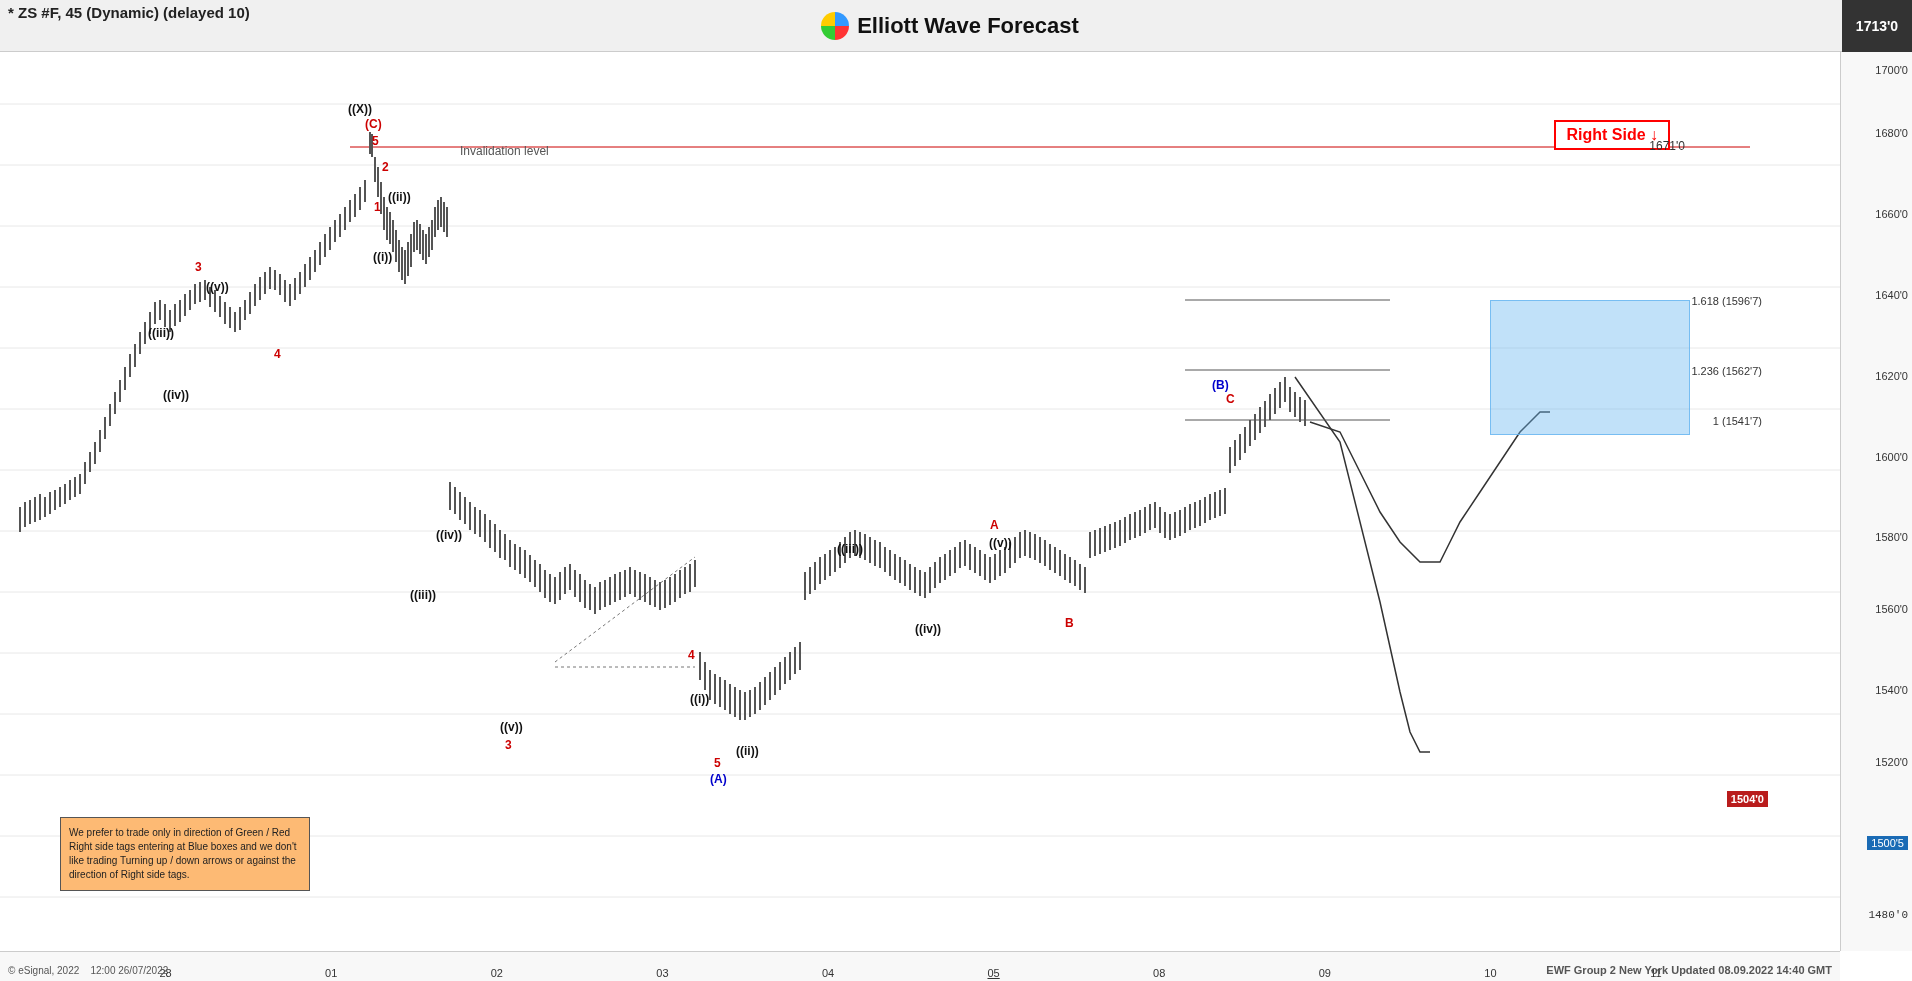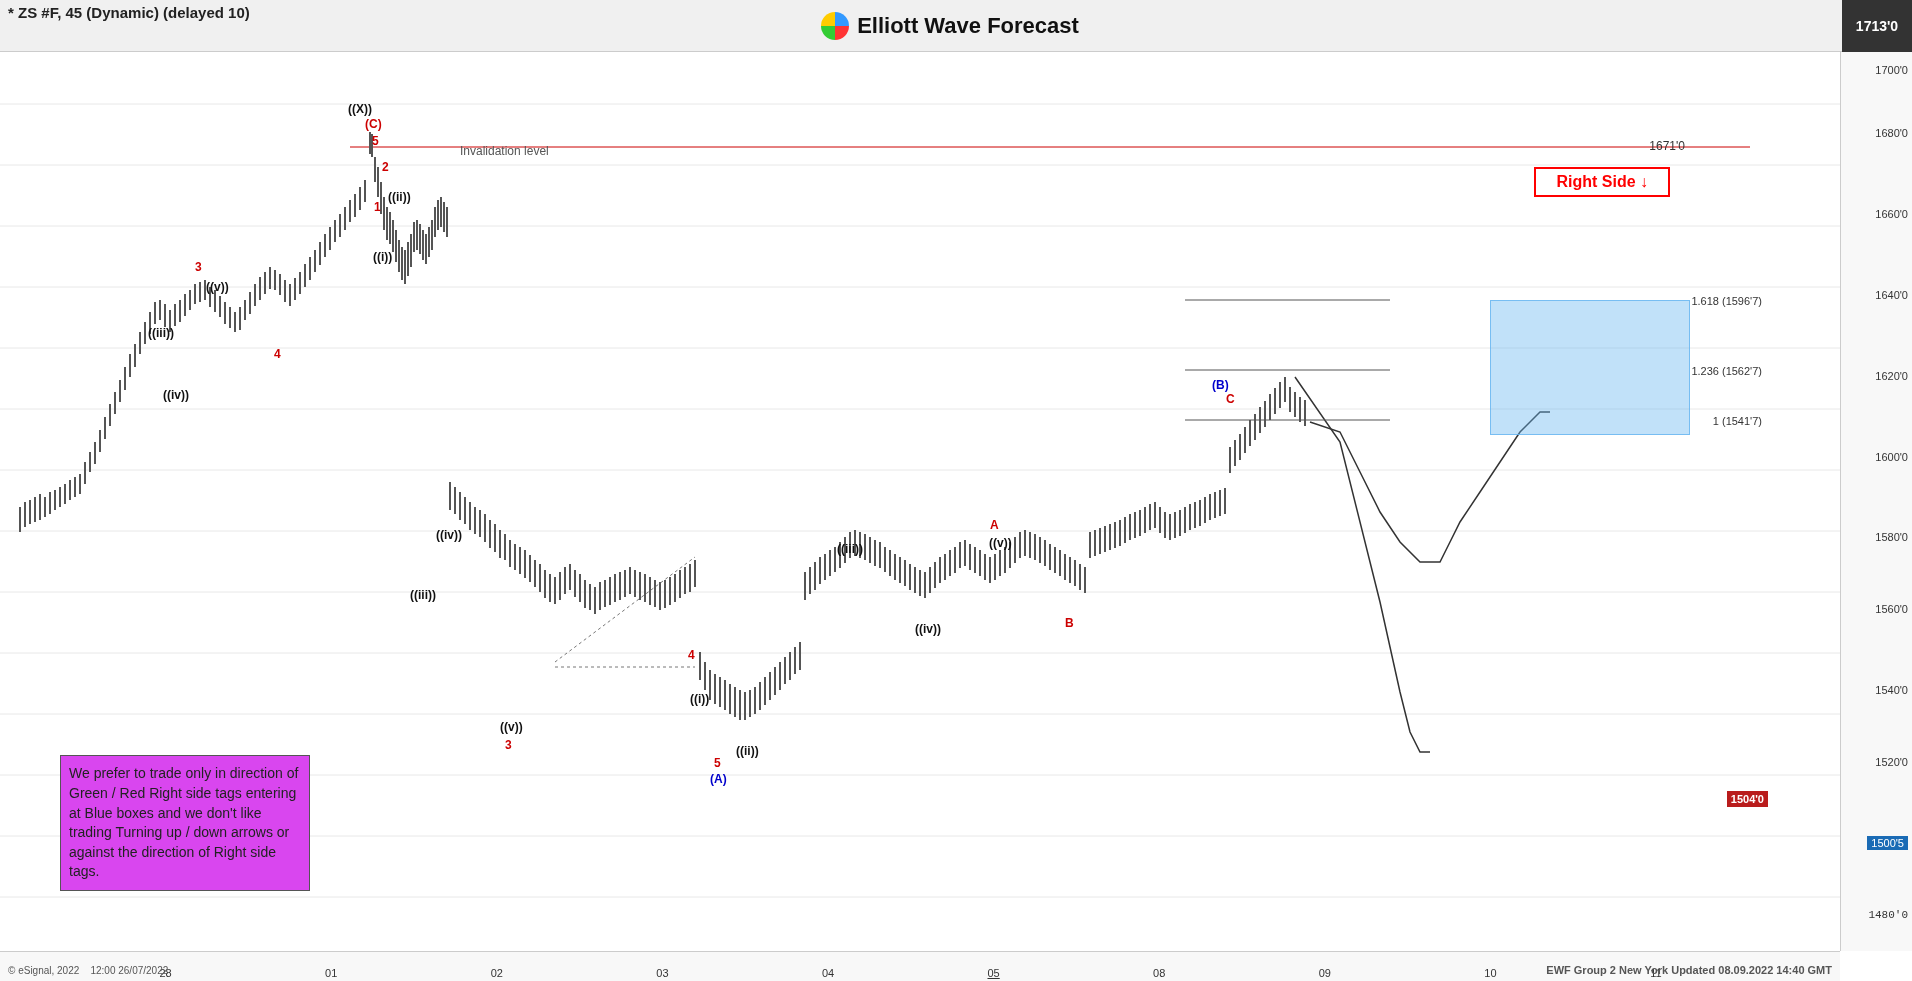--- a/index.html
+++ b/index.html
@@ -118,25 +118,24 @@
     
     #right-side-btn {
       position: absolute;
       top: 68px;
       right: 170px;
       background: white;
       border: 2px solid red;
       color: red;
       font-size: 16px;
       font-weight: bold;
-      padding: 4px 20px;
+      padding: 4px 10px;
       display: flex;
       align-items: center;
       gap: 4px;
-      margin-top: 47px;
     }
     
     #invalidation-label {
       position: absolute;
       top: 92px;
       left: 460px;
       font-size: 12px;
       color: #555;
     }
     
@@ -157,24 +156,24 @@
     }
     .wave-red { color: #cc0000; }
     .wave-blue { color: #0000cc; }
     .wave-black { color: #111111; }
     
     #disclaimer {
       position: absolute;
       bottom: 60px;
       left: 60px;
       width: 250px;
-      background: #d946ef;
+      background: #fdba74;
       border: 1px solid #555;
       padding: 8px;
-      font-size: 14px;
+      font-size: 10px;
       color: #222;
       line-height: 1.4;
     }
     
     #footer-left {
       position: absolute;
       bottom: 5px;
       left: 8px;
       font-size: 10px;
       color: #555;

